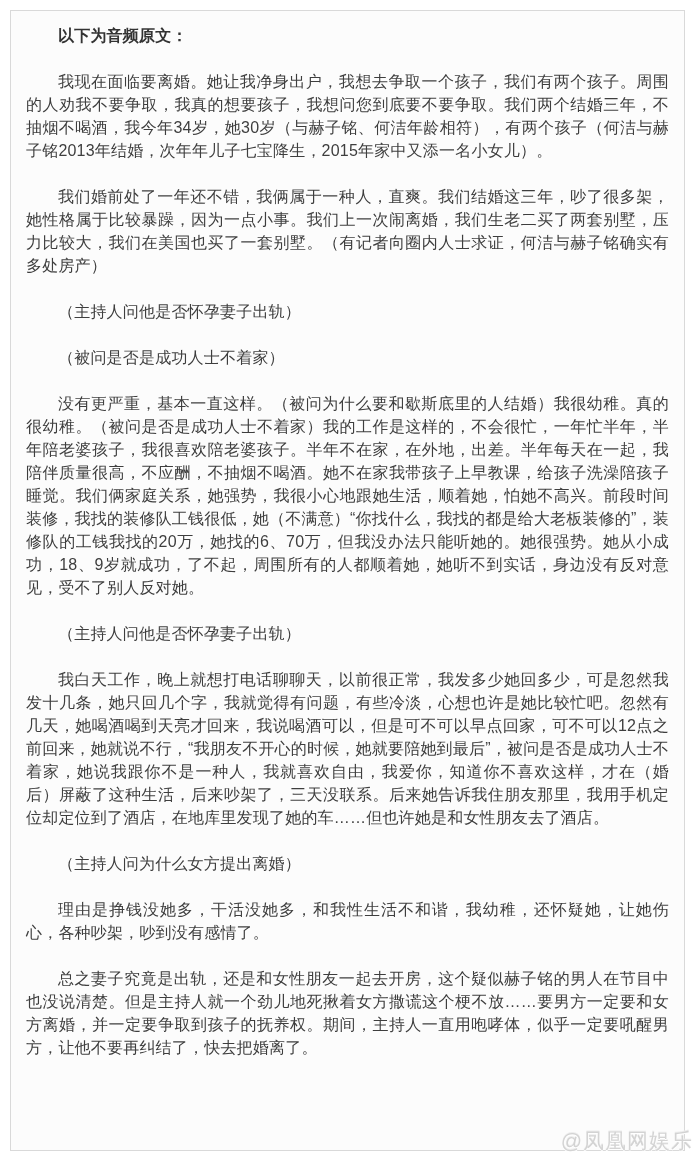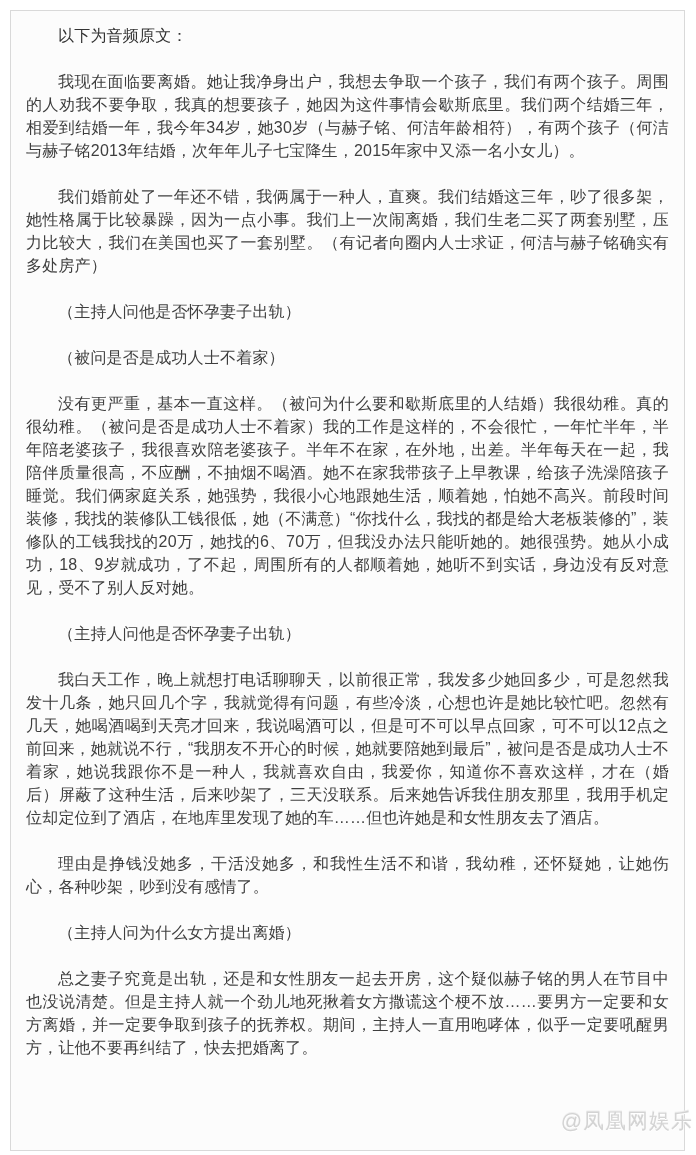--- a/index.html
+++ b/index.html
@@ -29,54 +29,54 @@
     padding: 10px 15px 0 15px;
   }
   .article {
     font-size: 16px;
     line-height: 23px;
     letter-spacing: 0.2px;
     color: #3e3e3e;
     text-align: justify;
   }
   .article .title {
-    font-weight: normal;
+    font-weight: bold;
     color: #333333;
     text-indent: 2em;
     margin: 3px 0 15px 0;
   }
   .article p {
     margin: 23px 0 0 0;
     text-indent: 2em;
   }
   .watermark {
     position: absolute;
     right: 3px;
-    bottom: 20px;
+    bottom: 0;
     font-size: 21px;
     letter-spacing: 1px;
     color: #d3d3d3;
     text-shadow: 0 1px 0 #ffffff, 0 -1px 0 #eeeeee;
     user-select: none;
   }
 </style>
 </head>
 <body>
 
 <div class="viewport">
   <div class="page">
     <div class="article">
       <div class="title">以下为音频原文：</div>
-      <p>我现在面临要离婚。她让我净身出户，我想去争取一个孩子，我们有两个孩子。周围的人劝我不要争取，我真的想要孩子，她因为这件事情会歇斯底里。我们两个结婚三年，相爱到结婚一年，我今年34岁，她30岁（与赫子铭、何洁年龄相符），有两个孩子（何洁与赫子铭2013年结婚，次年年儿子七宝降生，2015年家中又添一名小女儿）。</p>
+      <p>我现在面临要离婚。她让我净身出户，我想去争取一个孩子，我们有两个孩子。周围的人劝我不要争取，我真的想要孩子，我想问您到底要不要争取。我们两个结婚三年，不抽烟不喝酒，我今年34岁，她30岁（与赫子铭、何洁年龄相符），有两个孩子（何洁与赫子铭2013年结婚，次年年儿子七宝降生，2015年家中又添一名小女儿）。</p>
       <p>我们婚前处了一年还不错，我俩属于一种人，直爽。我们结婚这三年，吵了很多架，她性格属于比较暴躁，因为一点小事。我们上一次闹离婚，我们生老二买了两套别墅，压力比较大，我们在美国也买了一套别墅。（有记者向圈内人士求证，何洁与赫子铭确实有多处房产）</p>
       <p>（主持人问他是否怀孕妻子出轨）</p>
       <p>（被问是否是成功人士不着家）</p>
       <p>没有更严重，基本一直这样。（被问为什么要和歇斯底里的人结婚）我很幼稚。真的很幼稚。（被问是否是成功人士不着家）我的工作是这样的，不会很忙，一年忙半年，半年陪老婆孩子，我很喜欢陪老婆孩子。半年不在家，在外地，出差。半年每天在一起，我陪伴质量很高，不应酬，不抽烟不喝酒。她不在家我带孩子上早教课，给孩子洗澡陪孩子睡觉。我们俩家庭关系，她强势，我很小心地跟她生活，顺着她，怕她不高兴。前段时间装修，我找的装修队工钱很低，她（不满意）“你找什么，我找的都是给大老板装修的”，装修队的工钱我找的20万，她找的6、70万，但我没办法只能听她的。她很强势。她从小成功，18、9岁就成功，了不起，周围所有的人都顺着她，她听不到实话，身边没有反对意见，受不了别人反对她。</p>
       <p>（主持人问他是否怀孕妻子出轨）</p>
       <p>我白天工作，晚上就想打电话聊聊天，以前很正常，我发多少她回多少，可是忽然我发十几条，她只回几个字，我就觉得有问题，有些冷淡，心想也许是她比较忙吧。忽然有几天，她喝酒喝到天亮才回来，我说喝酒可以，但是可不可以早点回家，可不可以12点之前回来，她就说不行，“我朋友不开心的时候，她就要陪她到最后”，被问是否是成功人士不着家，她说我跟你不是一种人，我就喜欢自由，我爱你，知道你不喜欢这样，才在（婚后）屏蔽了这种生活，后来吵架了，三天没联系。后来她告诉我住朋友那里，我用手机定位却定位到了酒店，在地库里发现了她的车……但也许她是和女性朋友去了酒店。</p>
+      <p>（主持人问为什么女方提出离婚）</p>
       <p>理由是挣钱没她多，干活没她多，和我性生活不和谐，我幼稚，还怀疑她，让她伤心，各种吵架，吵到没有感情了。</p>
-      <p>（主持人问为什么女方提出离婚）</p>
       <p>总之妻子究竟是出轨，还是和女性朋友一起去开房，这个疑似赫子铭的男人在节目中也没说清楚。但是主持人就一个劲儿地死揪着女方撒谎这个梗不放……要男方一定要和女方离婚，并一定要争取到孩子的抚养权。期间，主持人一直用咆哮体，似乎一定要吼醒男方，让他不要再纠结了，快去把婚离了。</p>
 
     </div>
   </div>
   <div class="watermark">@凤凰网娱乐</div>
 </div>
 
 </body></html>

